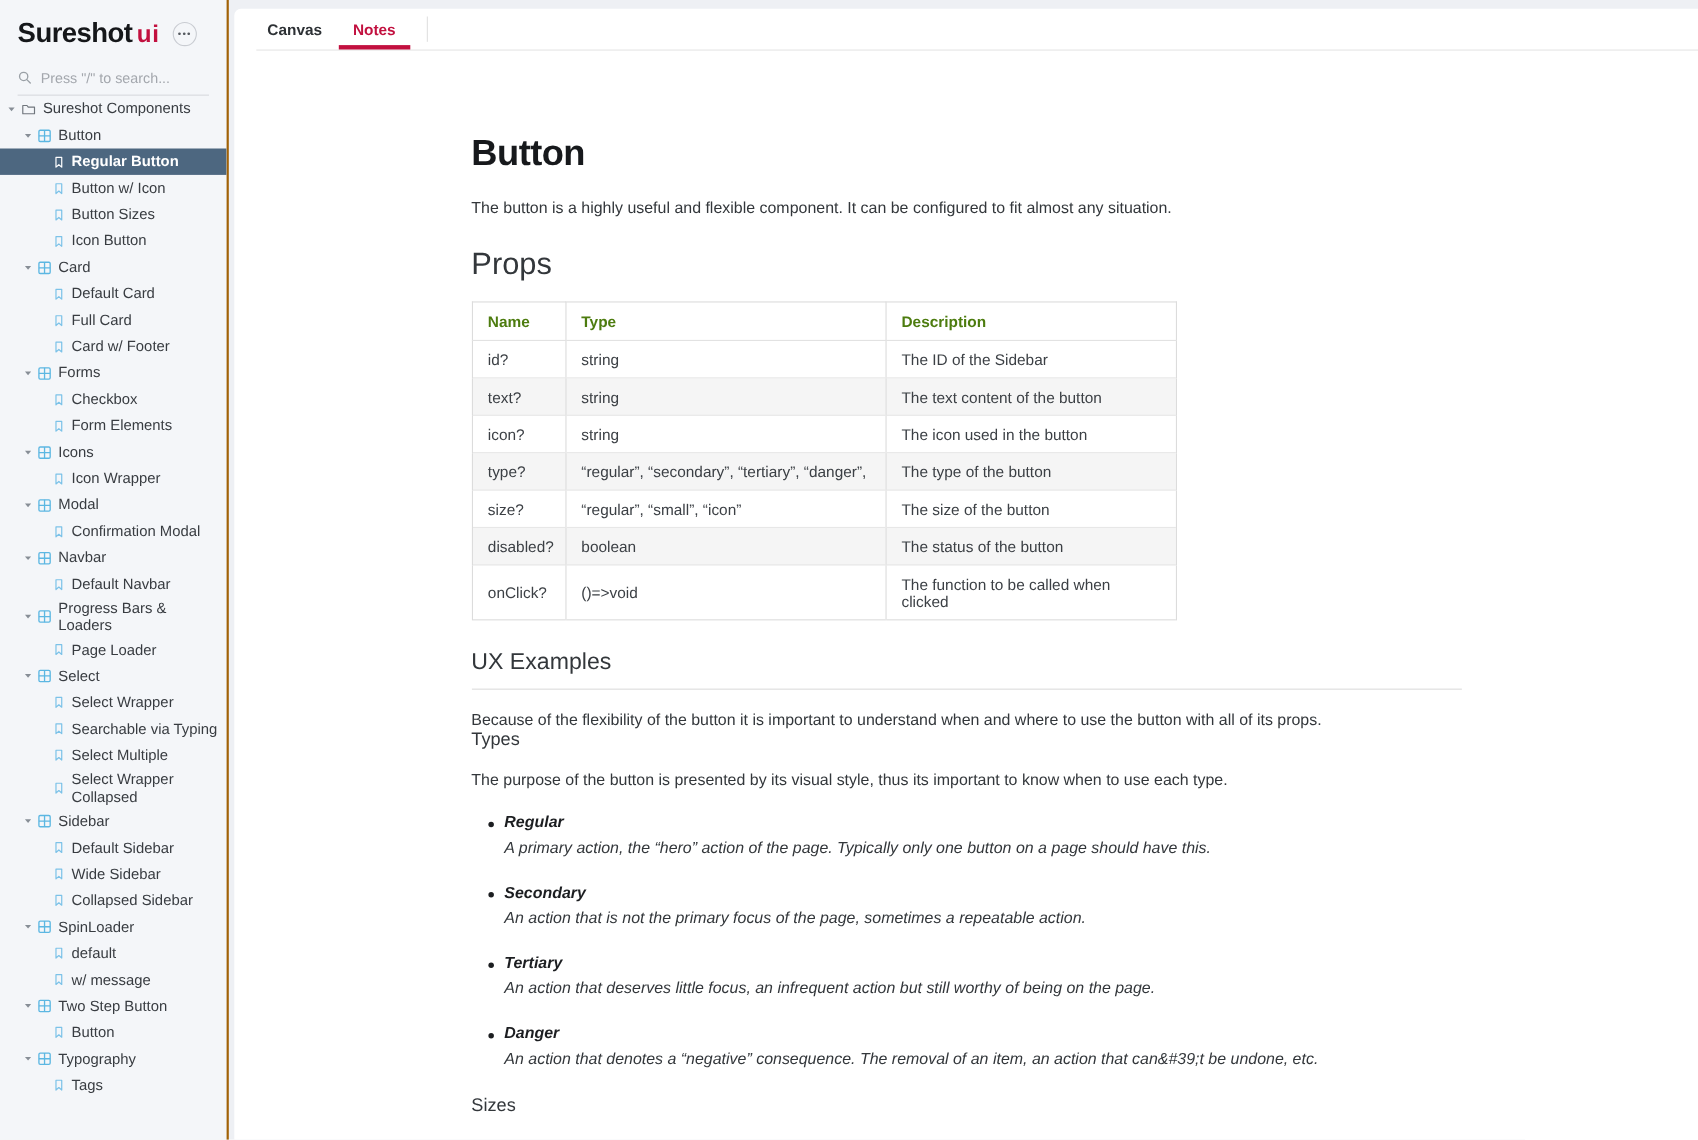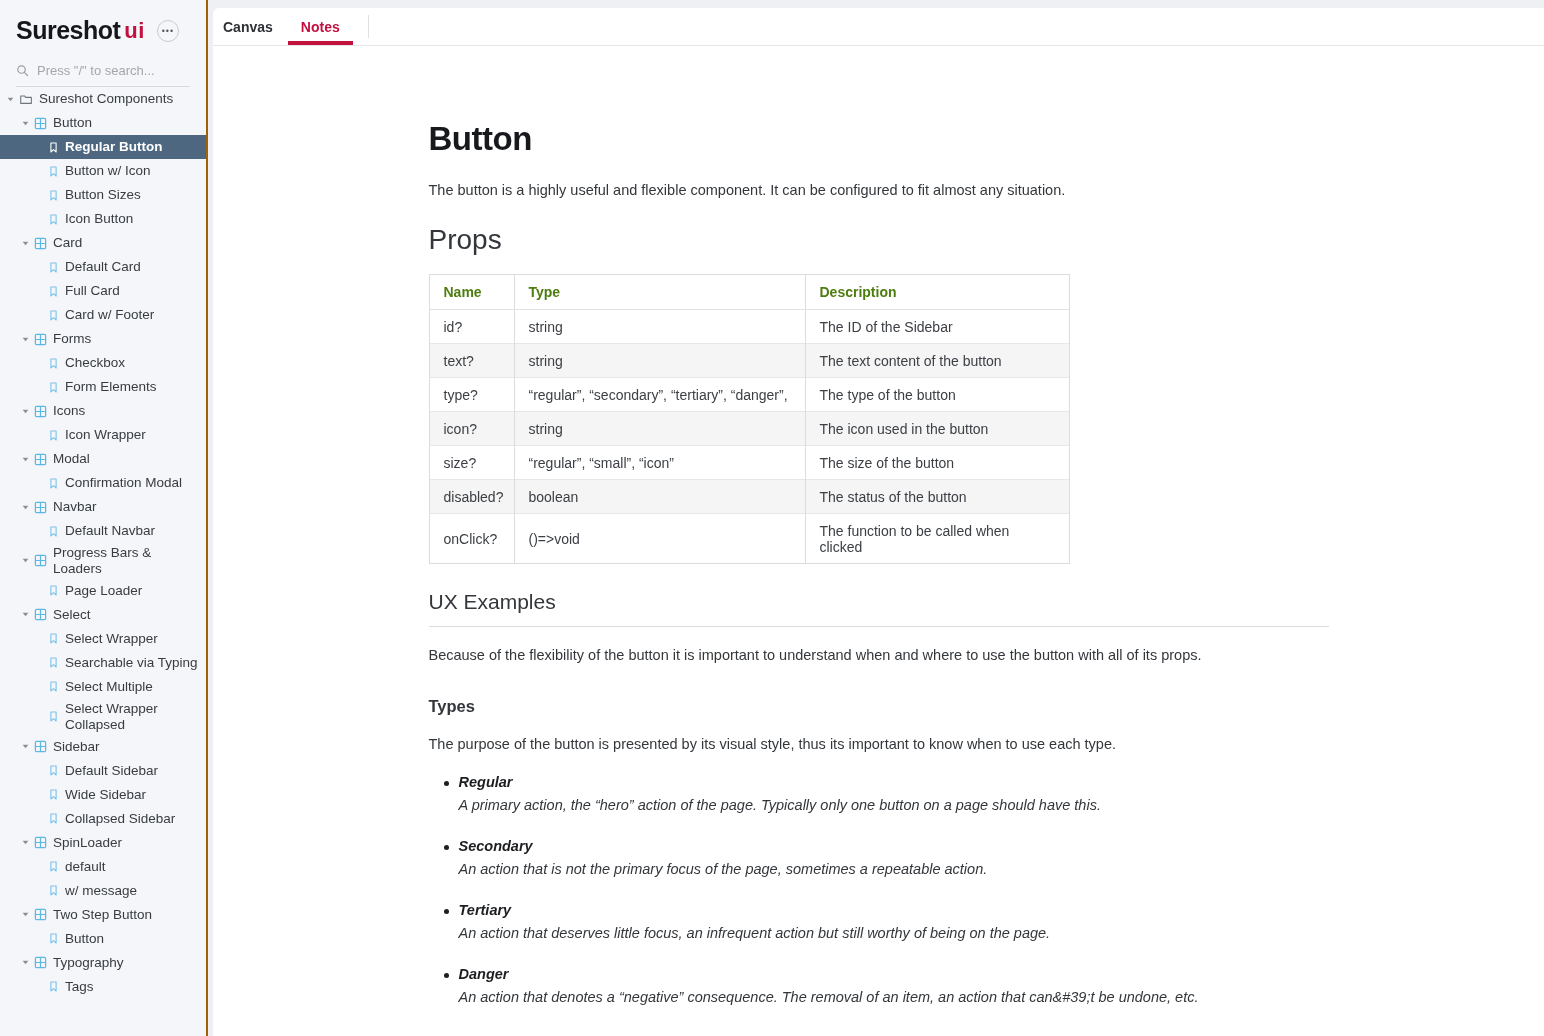--- a/index.html
+++ b/index.html
@@ -57,21 +57,21 @@
 
   
   .main { position:absolute; left:210px; right:0; top:0; bottom:0; }
   .panel {
     position:absolute; left:3px; right:0; top:8px; bottom:0;
     background:#ffffff; border-top-left-radius:6px;
     overflow:hidden;
   }
   .tabbar {
     height:38px; border-bottom:1px solid #e5e5e5;
-    display:flex; align-items:stretch; padding-left:10px;
+    display:flex; align-items:stretch; padding-left:10px;margin-left:20px;
   }
   .tab {
     position:relative; display:flex; align-items:center;
     font-size:14px; font-weight:700; color:#2d3135; cursor:pointer; margin-right:28px;
   }
   .tab.active { color:var(--accent-red,#c2103f); }
   .tab.active::after {
     content:""; position:absolute; left:-13px; right:-13px; bottom:0; height:4px;
     background:var(--accent-red,#c2103f);
   }
@@ -99,21 +99,21 @@
     padding:8.5px 14px; border-left:1px solid #dcdcdc; border-right:1px solid #dcdcdc;
     border-top:1px solid #e7e7e7;
   }
   table.props tbody tr:nth-child(even) { background:#f5f5f5; }
 
   .h-ux {
     margin-top:26px; font-size:21px; font-weight:400; color:#33373b;
     padding-bottom:12px; border-bottom:1px solid #dcdcdc;
   }
   .ux-intro { margin-top:20px; }
-  .h-sub { margin-top:34px; font-size:16.5px; font-weight:700; color:#33373b; }
+  .h-sub { font-size:16.5px; font-weight:400; color:#33373b; }
   .sub-intro { margin-top:20px; }
 
   ul.types { margin-top:22px; list-style:none; }
   ul.types li { position:relative; padding-left:30px; margin-bottom:25px; }
   ul.types li::before {
     content:""; position:absolute; left:15px; top:7px; width:5px; height:5px;
     border-radius:50%; background:#1c1e21;
   }
   .type-name { font-size:14.5px; font-weight:700; font-style:italic; color:#1c1e21; }
   .type-desc { margin-top:7px;font-style:italic; }
@@ -472,28 +472,28 @@
             <td>id?</td>
             <td>string</td>
             <td>The ID of the Sidebar</td>
           </tr>
           <tr>
             <td>text?</td>
             <td>string</td>
             <td>The text content of the button</td>
           </tr>
           <tr>
+            <td>icon?</td>
+            <td>string</td>
+            <td>The icon used in the button</td>
+          </tr>
+          <tr>
             <td>type?</td>
             <td>“regular”, “secondary”, “tertiary”, “danger”,</td>
             <td>The type of the button</td>
-          </tr>
-          <tr>
-            <td>icon?</td>
-            <td>string</td>
-            <td>The icon used in the button</td>
           </tr>
           <tr>
             <td>size?</td>
             <td>“regular”, “small”, “icon”</td>
             <td>The size of the button</td>
           </tr>
           <tr>
             <td>disabled?</td>
             <td>boolean</td>
             <td>The status of the button</td>

